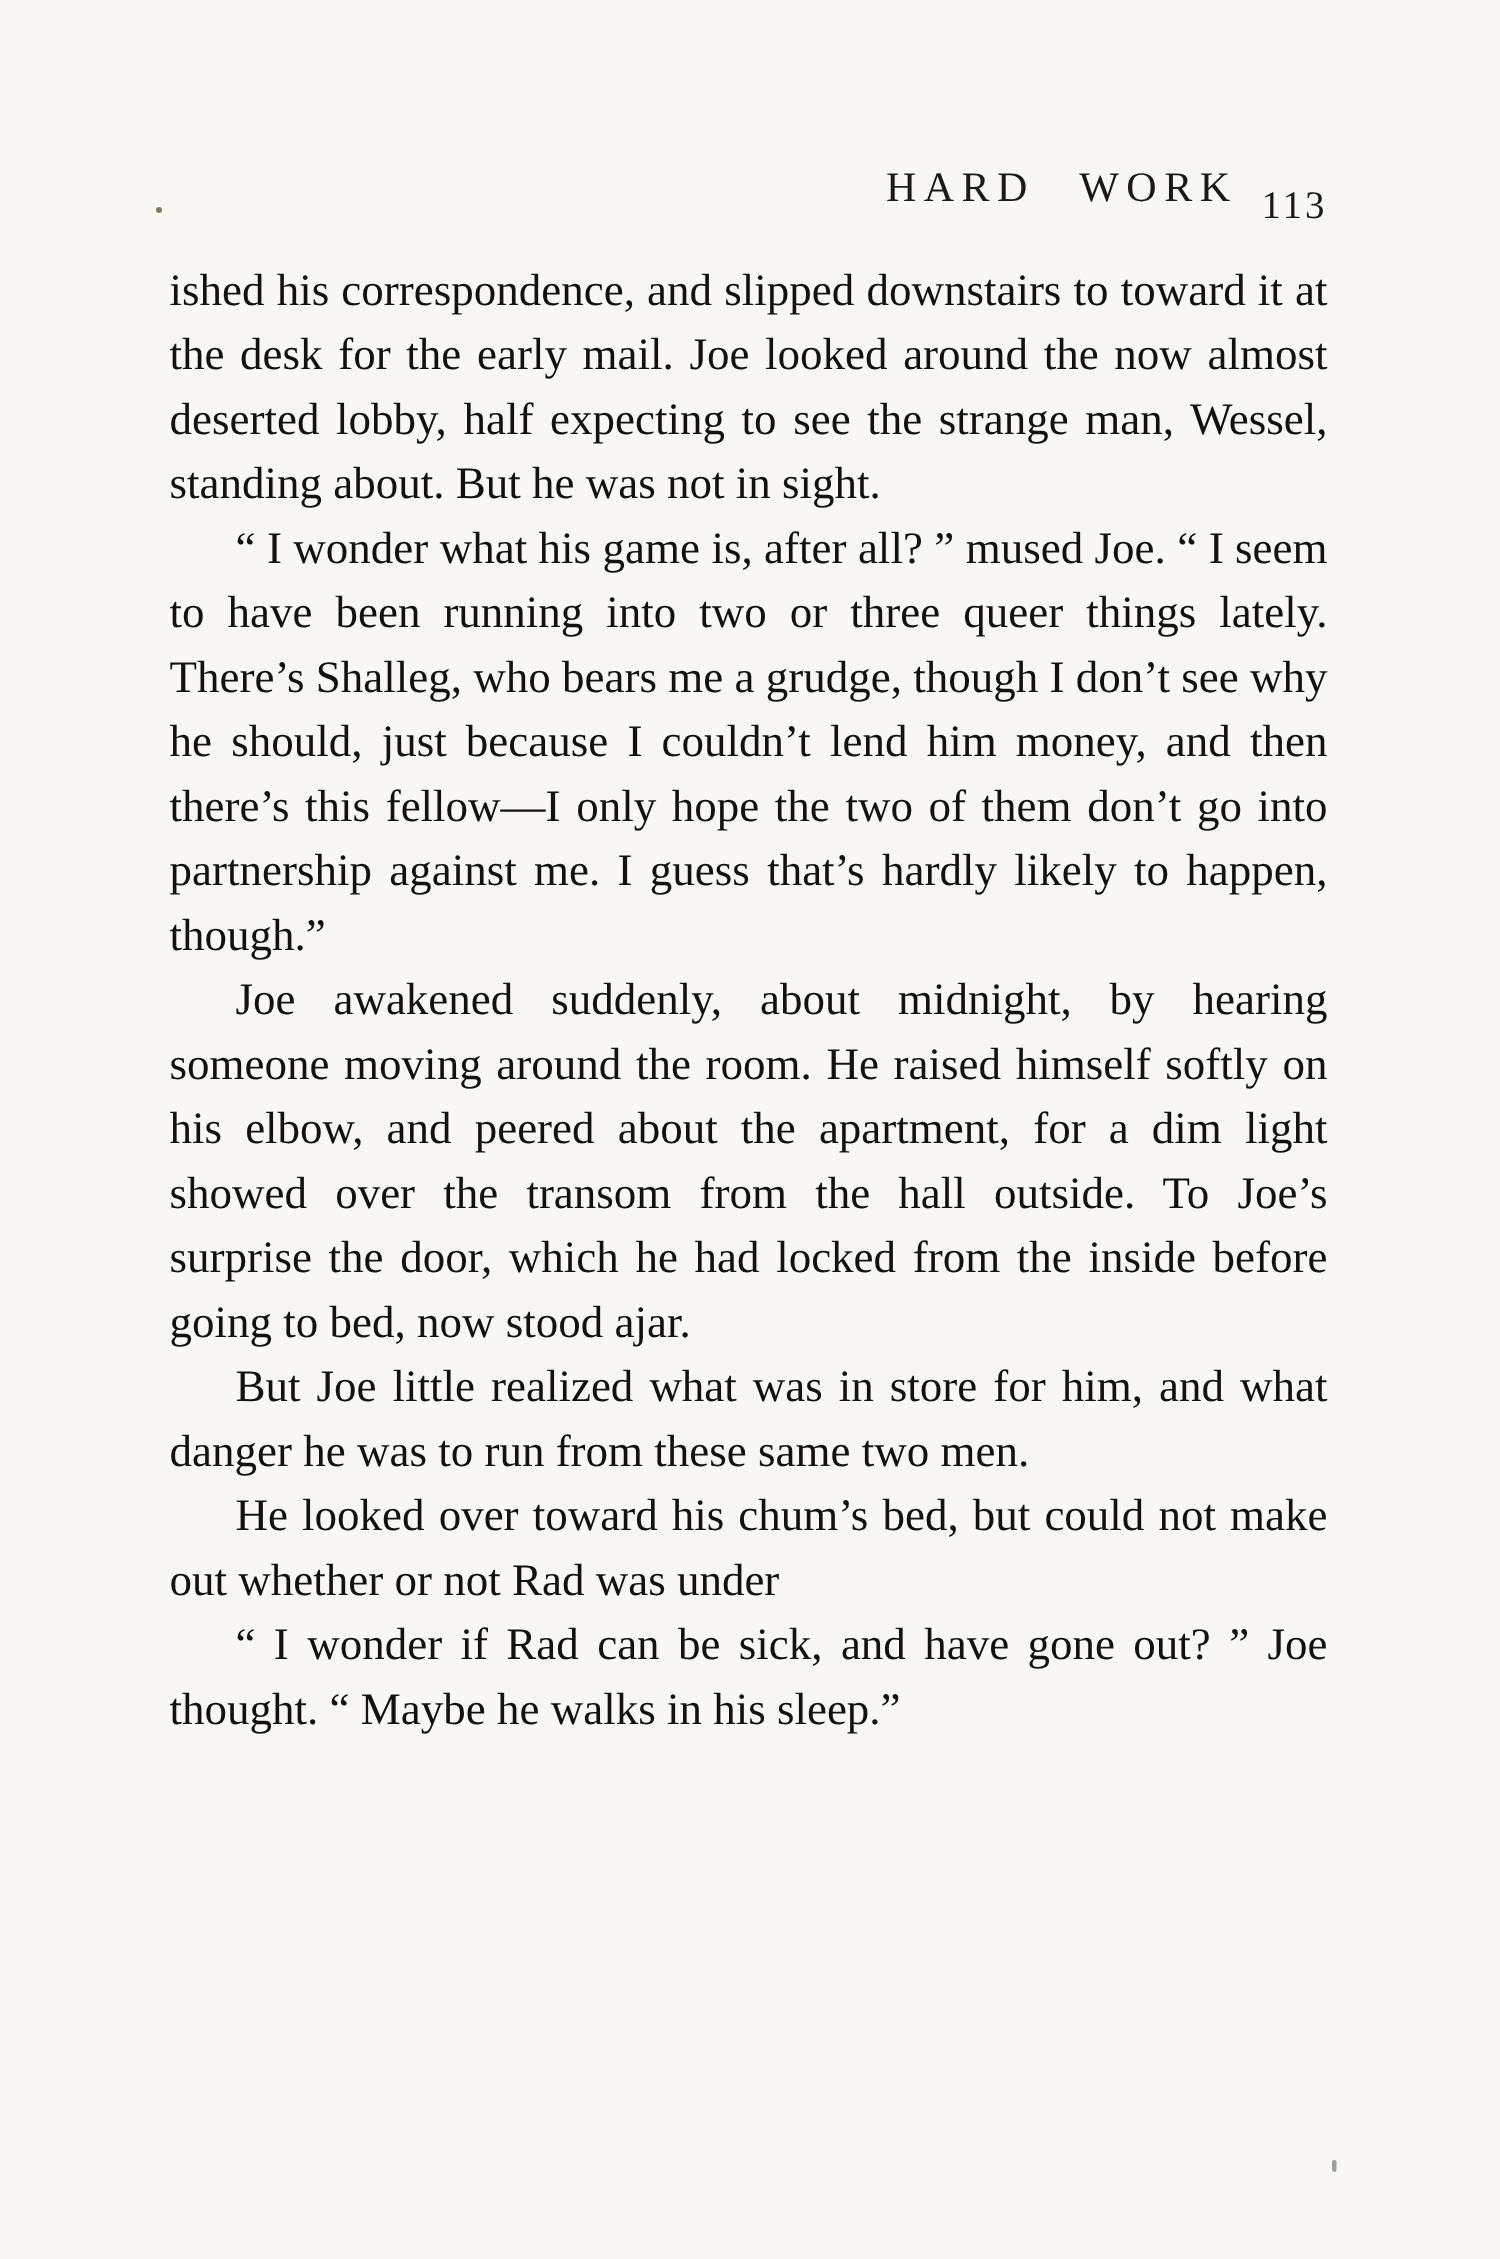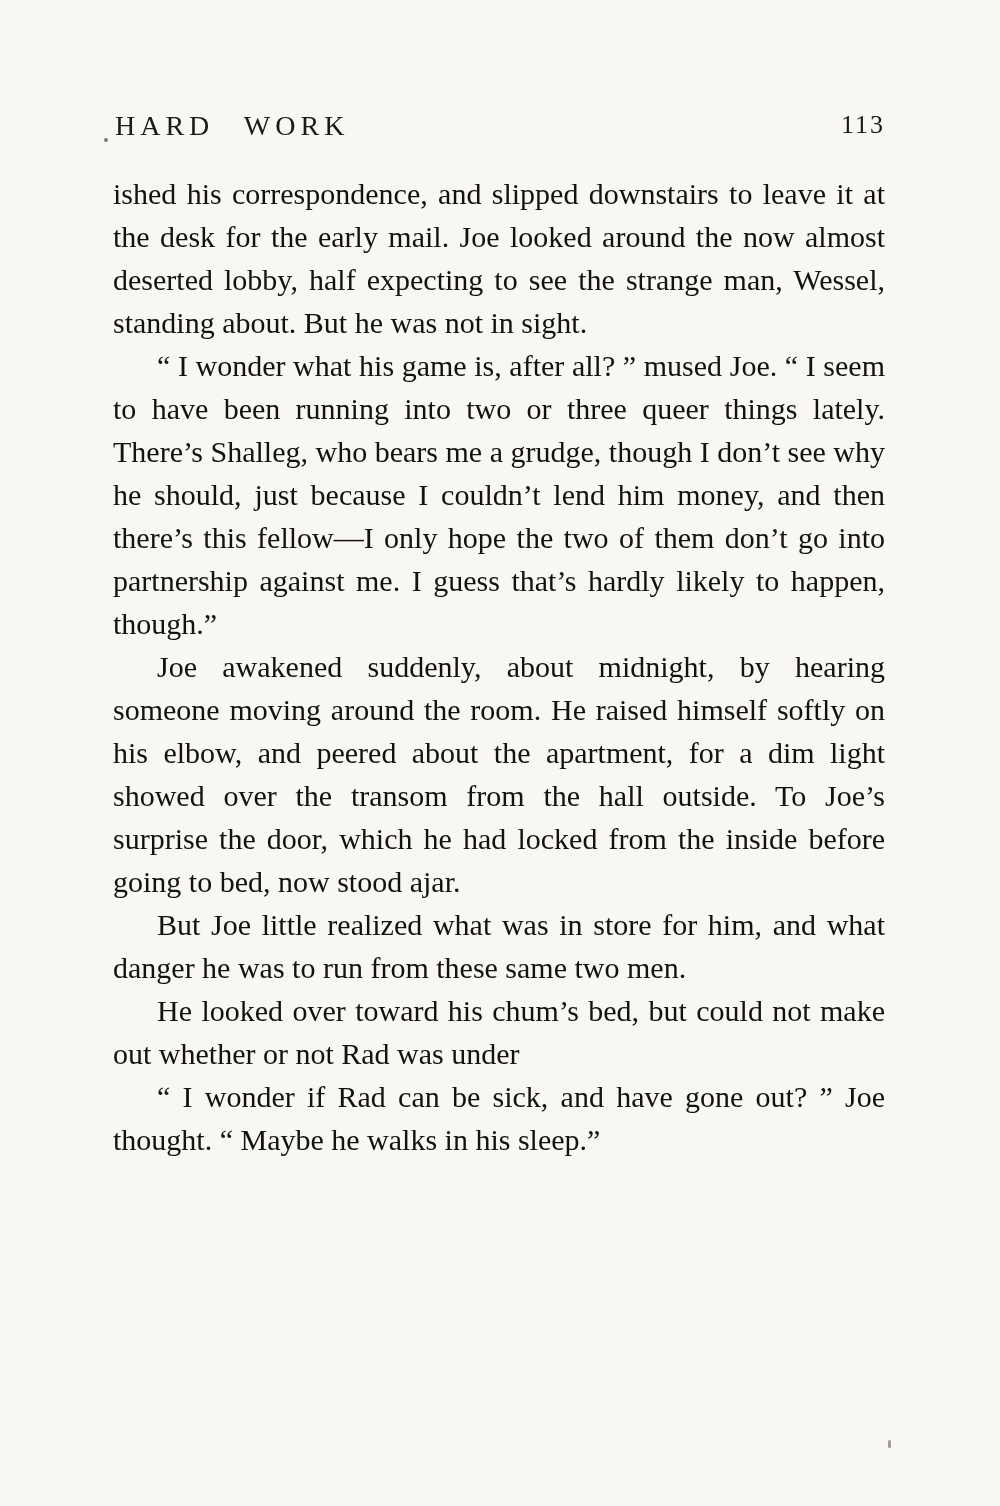--- a/index.html
+++ b/index.html
@@ -20,30 +20,30 @@
     position: absolute;
     top: 110px;
     left: 115px;
     width: 770px;
     height: 36px;
   }
   .running-title {
     position: absolute;
     left: 0;
     right: 60px;
-    text-align: left;
+    text-align: right;
     font-size: 28px;
     letter-spacing: 5px;
     word-spacing: 18px;
     color: #1c1a17;
   }
   .page-number {
     position: absolute;
     right: 0;
-    top: 0;
+    top: 12px;
     font-size: 26px;
     letter-spacing: 2px;
     color: #1c1a17;
   }
   .page-body {
     position: absolute;
     top: 172px;
     left: 113px;
     width: 772px;
     font-size: 30px;
@@ -70,21 +70,21 @@
 <body>
 
 <div class="page">
 
   <div class="running-header">
     <div class="running-title">HARD WORK</div>
     <div class="page-number">113</div>
   </div>
 
   <div class="page-body">
-      <p class="para">ished his correspondence, and slipped downstairs to leave it at the desk for the early mail.  Joe looked around the now almost deserted lobby, half expecting to see the strange man, Wessel, standing about.  But he was not in sight.</p>
+      <p class="para">ished his correspondence, and slipped downstairs to toward it at the desk for the early mail.  Joe looked around the now almost deserted lobby, half expecting to see the strange man, Wessel, standing about.  But he was not in sight.</p>
       <p class="para indent">“ I wonder what his game is, after all? ” mused Joe.  “ I seem to have been running into two or three queer things lately.  There’s Shalleg, who bears me a grudge, though I don’t see why he should, just because I couldn’t lend him money, and then there’s this fellow—I only hope the two of them don’t go into partnership against me.  I guess that’s hardly likely to happen, though.”</p>
       <p class="para indent">Joe awakened suddenly, about midnight, by hearing someone moving around the room.  He raised himself softly on his elbow, and peered about the apartment, for a dim light showed over the transom from the hall outside.  To Joe’s surprise the door, which he had locked from the inside before going to bed, now stood ajar.</p>
       <p class="para indent">But Joe little realized what was in store for him, and what danger he was to run from these same two men.</p>
       <p class="para indent">He looked over toward his chum’s bed, but could not make out whether or not Rad was under</p>
       <p class="para indent">“ I wonder if Rad can be sick, and have gone out? ”  Joe thought.  “ Maybe he walks in his sleep.”</p>
     </div>
 
   <div class="speck speck-1"></div>
   <div class="speck speck-2"></div>
 

